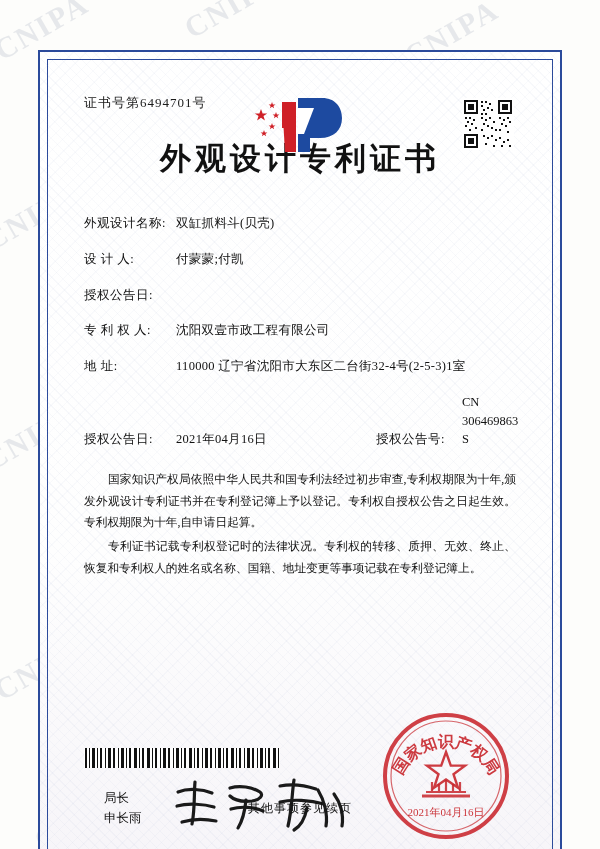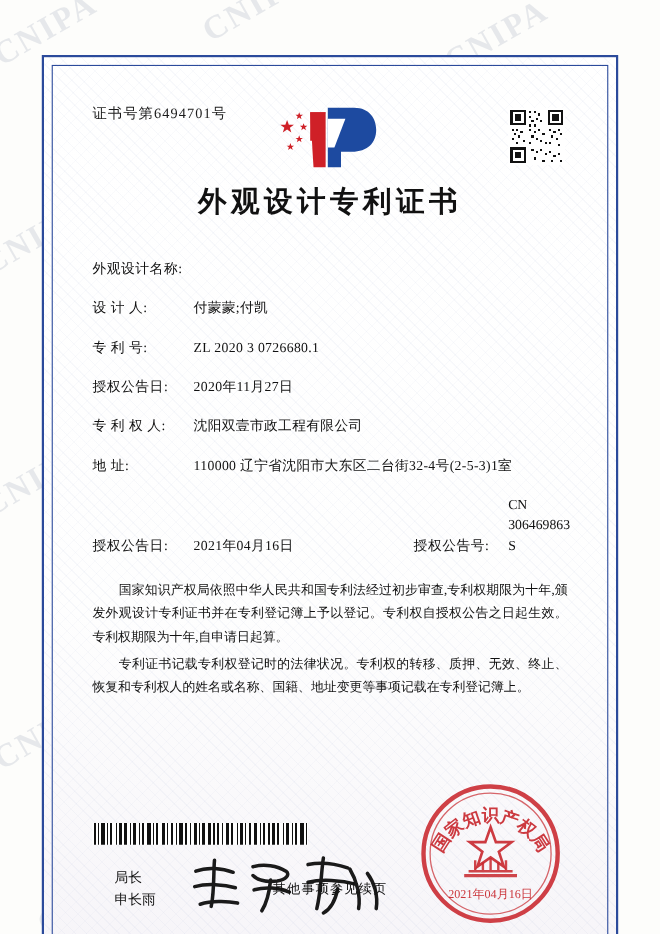--- a/index.html
+++ b/index.html
@@ -85,25 +85,25 @@
   .qr {
     position: absolute;
     right: 46px;
     top: 46px;
     width: 52px;
     height: 52px;
   }
   .title {
     text-align: center;
     font-family: Liberation Sans, sans-serif;
-    font-size: 26px;
+    font-size: 31px;
     font-weight: bold;
     letter-spacing: 4px;
     color: #111;
-    margin-top: 54px;
+    margin-top: 26px;
   }
   .fields {
     margin-top: 34px;
     font-family: "Liberation Serif", serif;
     font-size: 12.5px;
     color: #111;
   }
   .field-row {
     display: flex;
     align-items: flex-end;
@@ -301,32 +301,28 @@
               <rect x="47" y="47" width="2" height="2"></rect>
           </g>
         </svg>
       </div>
 
       <div class="title">外观设计专利证书</div>
 
       <div class="fields">
         <div class="field-row">
           <div class="field-label">外观设计名称:</div>
+          <div class="field-value">双缸抓料斗(贝壳)</div>
         </div>
         <div class="field-row">
           <div class="field-label">设 计 人:</div>
           <div class="field-value">付蒙蒙;付凯</div>
         </div>
         <div class="field-row">
-          <div class="field-label">专 利 号:</div>
-          <div class="field-value">ZL 2020 3 0726680.1</div>
-        </div>
-        <div class="field-row">
           <div class="field-label">授权公告日:</div>
-          <div class="field-value">2020年11月27日</div>
         </div>
         <div class="field-row">
           <div class="field-label">专 利 权 人:</div>
           <div class="field-value">沈阳双壹市政工程有限公司</div>
         </div>
         <div class="field-row">
           <div class="field-label">地 址:</div>
           <div class="field-value">110000 辽宁省沈阳市大东区二台街32-4号(2-5-3)1室</div>
         </div>
         <div class="field-row double">

